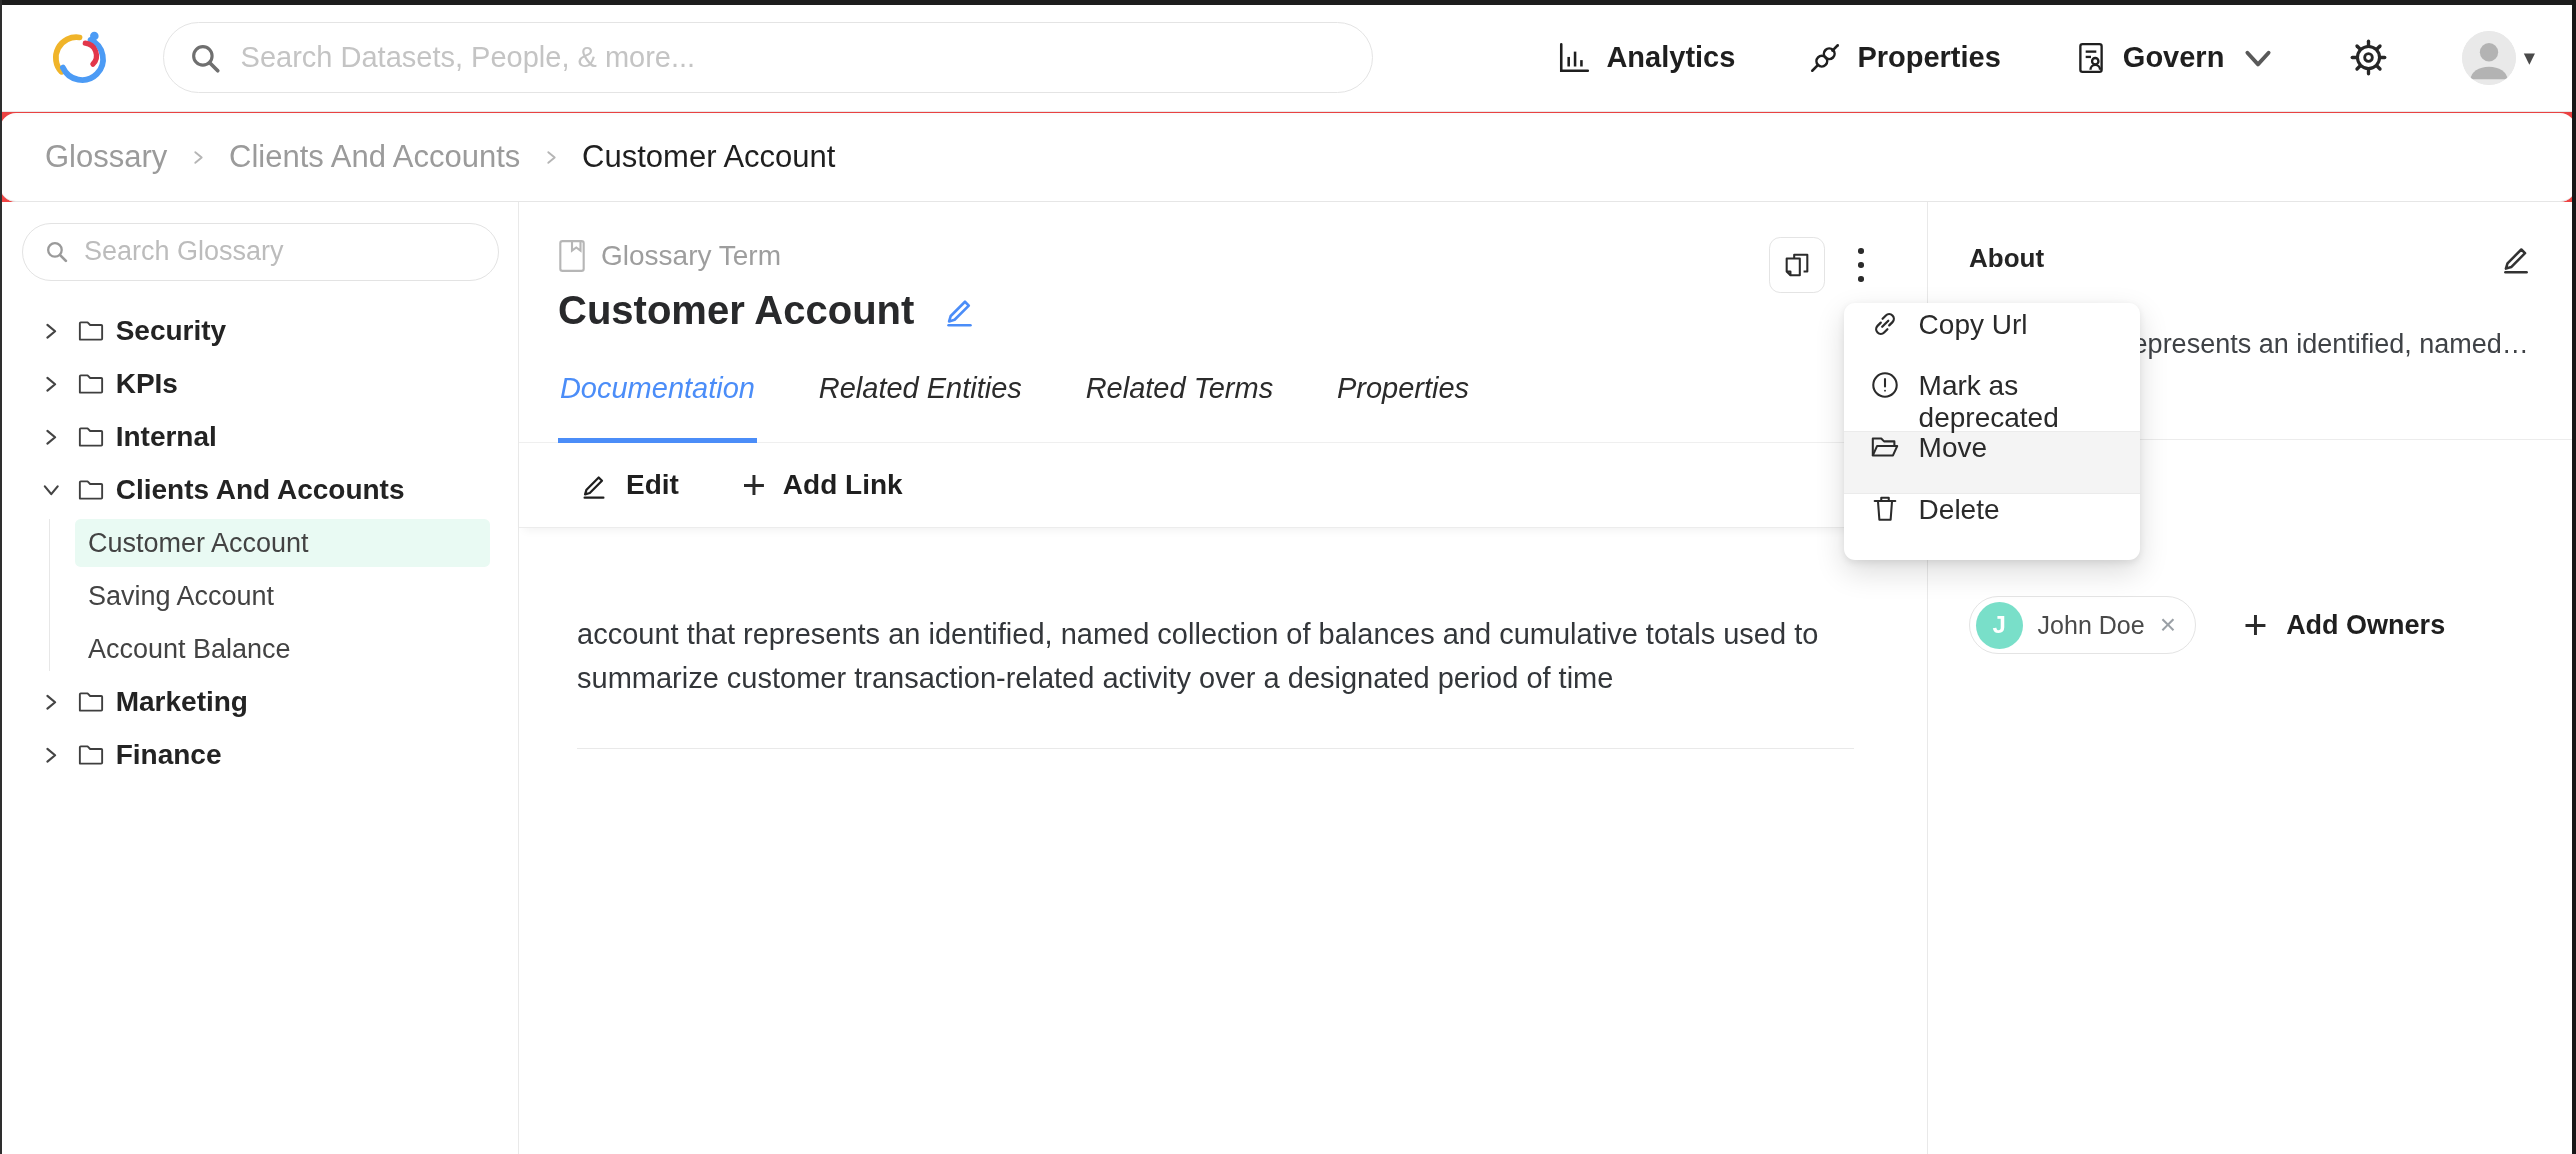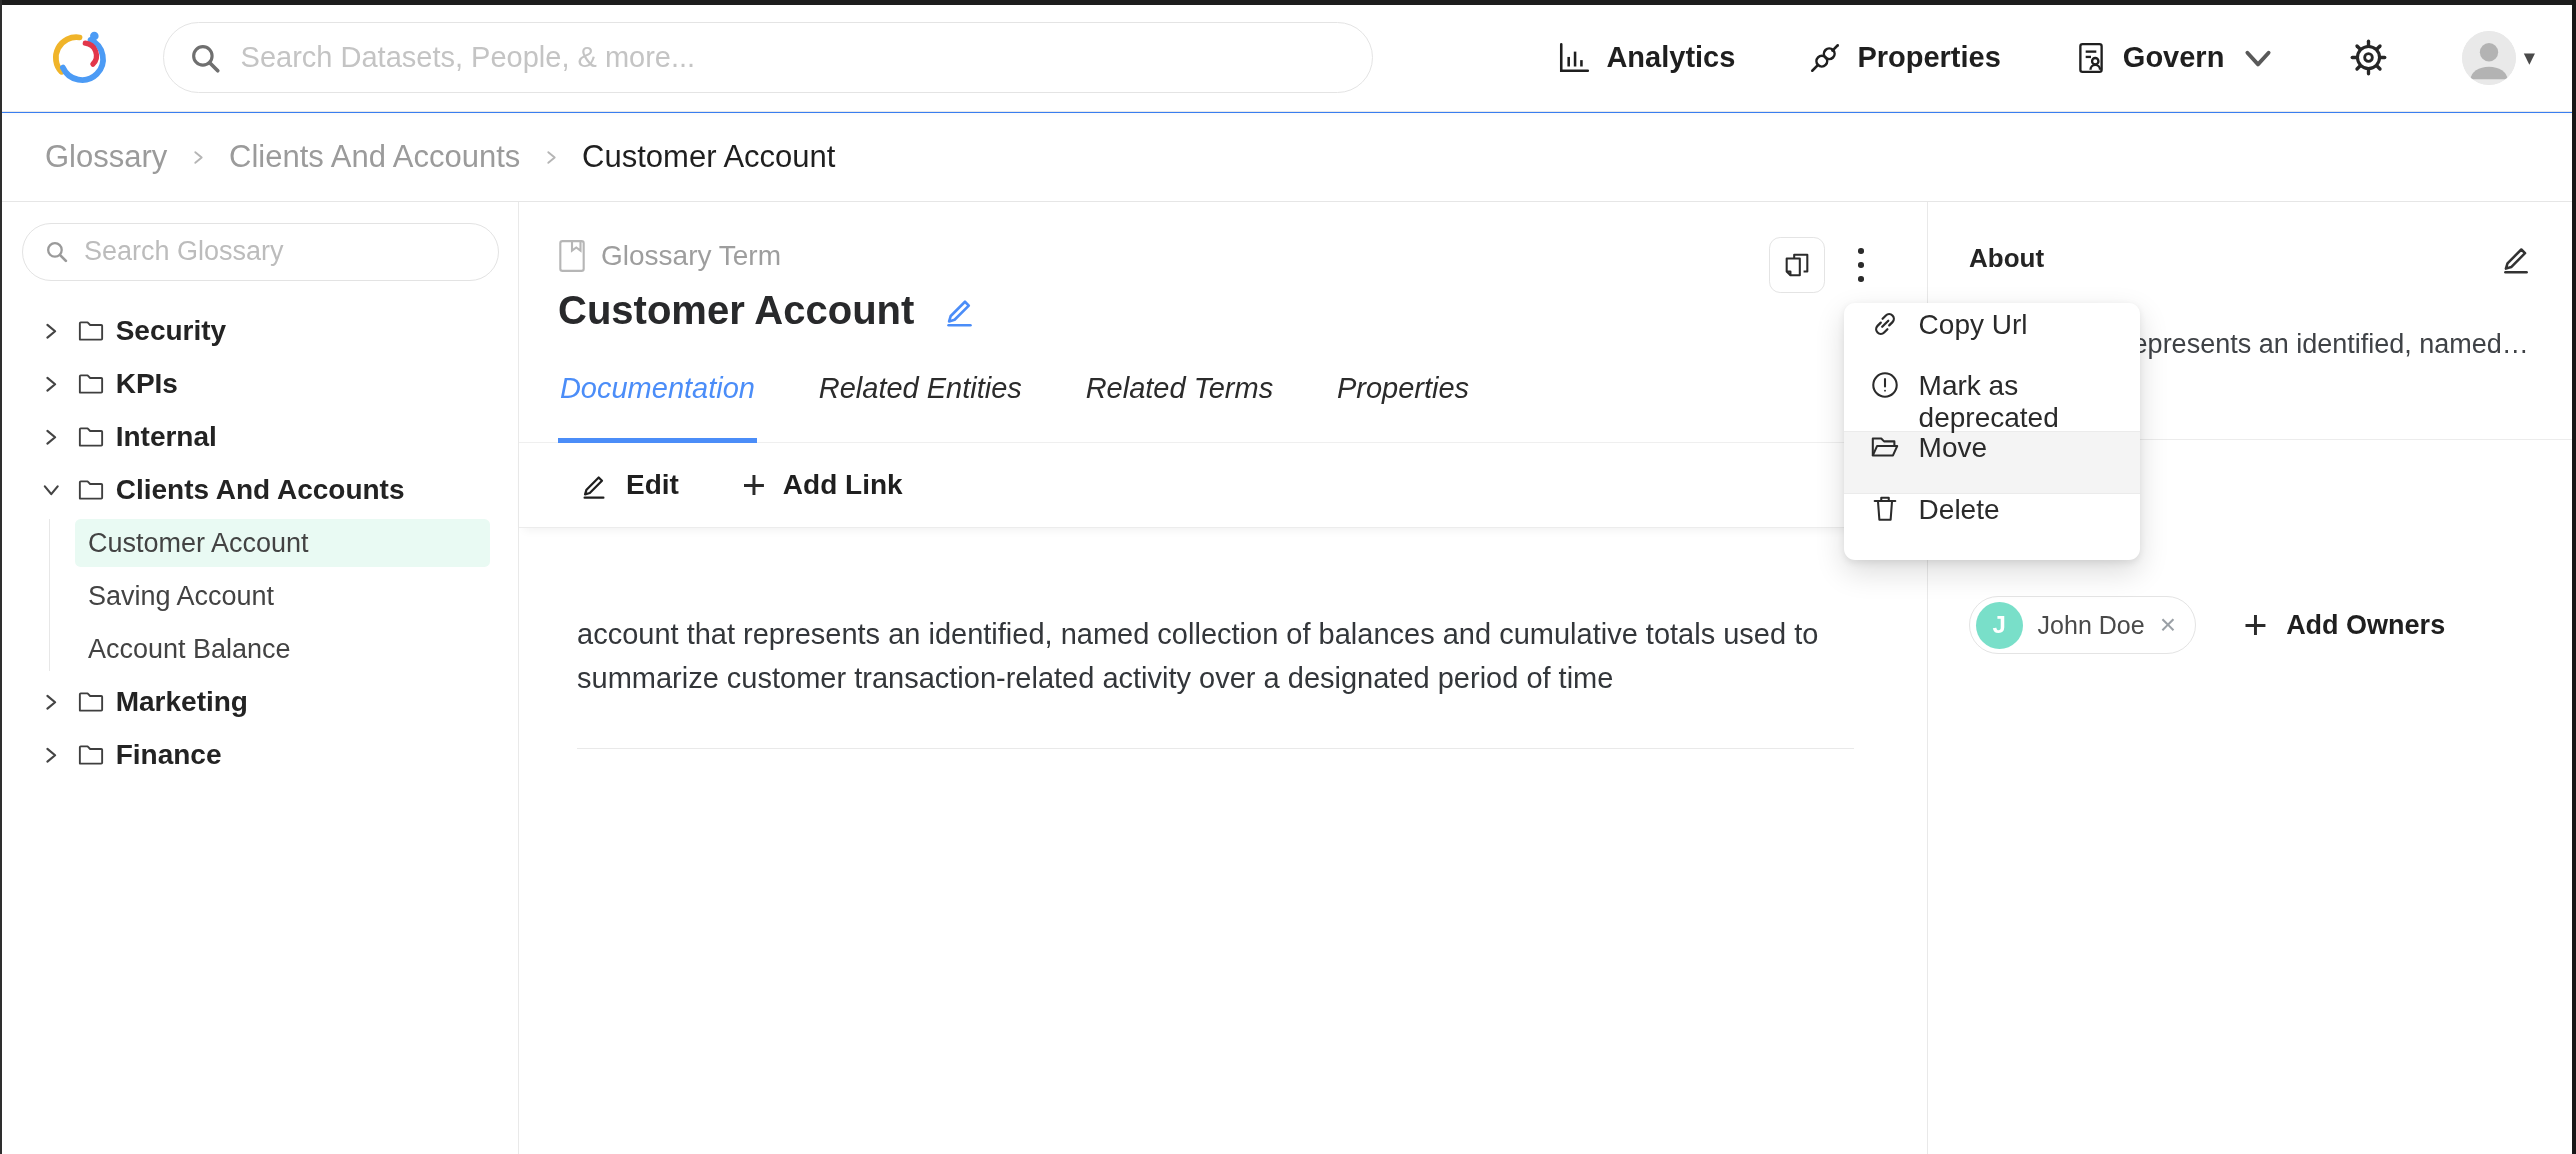--- a/index.html
+++ b/index.html
@@ -1,16 +1,16 @@
 <!DOCTYPE html>
 <html style="font-size:15px"><head>
 <meta charset="utf-8">
 <style>
   html,body{margin:0;padding:0;background:#ffffff;}
-  .app{position:relative;width:2576px;height:1155px;background:#3b82f6;overflow:hidden;
+  .app{position:relative;width:2576px;height:1155px;background:#ef4444;overflow:hidden;
        font-family:"Liberation Sans",sans-serif;color:#262626;}
   
   .edge-top{position:absolute;top:0;left:0;right:0;height:4.7px;background:#1d1d1d;z-index:60;}
   .edge-left{position:absolute;top:0;left:0;bottom:0;width:1.9px;background:#2e2e2e;z-index:60;}
   .edge-right{position:absolute;top:0;right:0;bottom:0;width:3.7px;background:#171717;z-index:60;}
 
   
   .header{position:absolute;top:4.7px;left:0;right:0;height:106px;background:#fff;
           border-bottom:0.9px solid #e8e8e8;box-shadow:0 1.9px 5.6px rgba(0,0,0,0.04);
           display:flex;align-items:center;z-index:10;}
@@ -24,21 +24,21 @@
   .navitem svg{width:34px;height:34px;}
   .caret-sm{width:20.5px;height:20.5px;color:#595959;margin-left:1.9px;}
   .gearbtn{font-size:0;}
   .gearbtn svg{width:41px;height:41px;}
   .avatarwrap{display:flex;align-items:center;gap:7.5px;}
   .avatar{width:54px;height:54px;border-radius:50%;overflow:hidden;background:#e9e9e9;}
   .avatar-caret{font-size:22.4px;color:#4a4a4a;}
 
   
   .crumbbar{position:absolute;top:113px;left:0;right:0;height:88px;background:#fff;
-            border-bottom:0.9px solid #e6e6e6;display:flex;align-items:center;padding-left:45px;gap:22.4px;}
+            border-bottom:0.9px solid #e6e6e6;display:flex;align-items:center;padding-left:45px;gap:22.4px;border-radius:16px;}
   .crumb{font-size:31px;color:#9b9b9b;font-weight:500;cursor:pointer;}
   .crumb.current{color:#1f1f1f;cursor:default;}
   .crumb-sep{width:17px;height:17px;color:#b5b5b5;}
 
   
   .body{position:absolute;top:202px;left:0;right:0;bottom:0;display:flex;justify-content:flex-end;}
 
   
   .sidebar{width:518px;flex:none;border-right:0.9px solid #e9e9e9;padding-top:20.5px;position:relative;background:#fff;}
   .ssearch{margin-left:22.4px;width:434px;height:56px;border:1.9px solid #e3e3e3;border-radius:30px;

